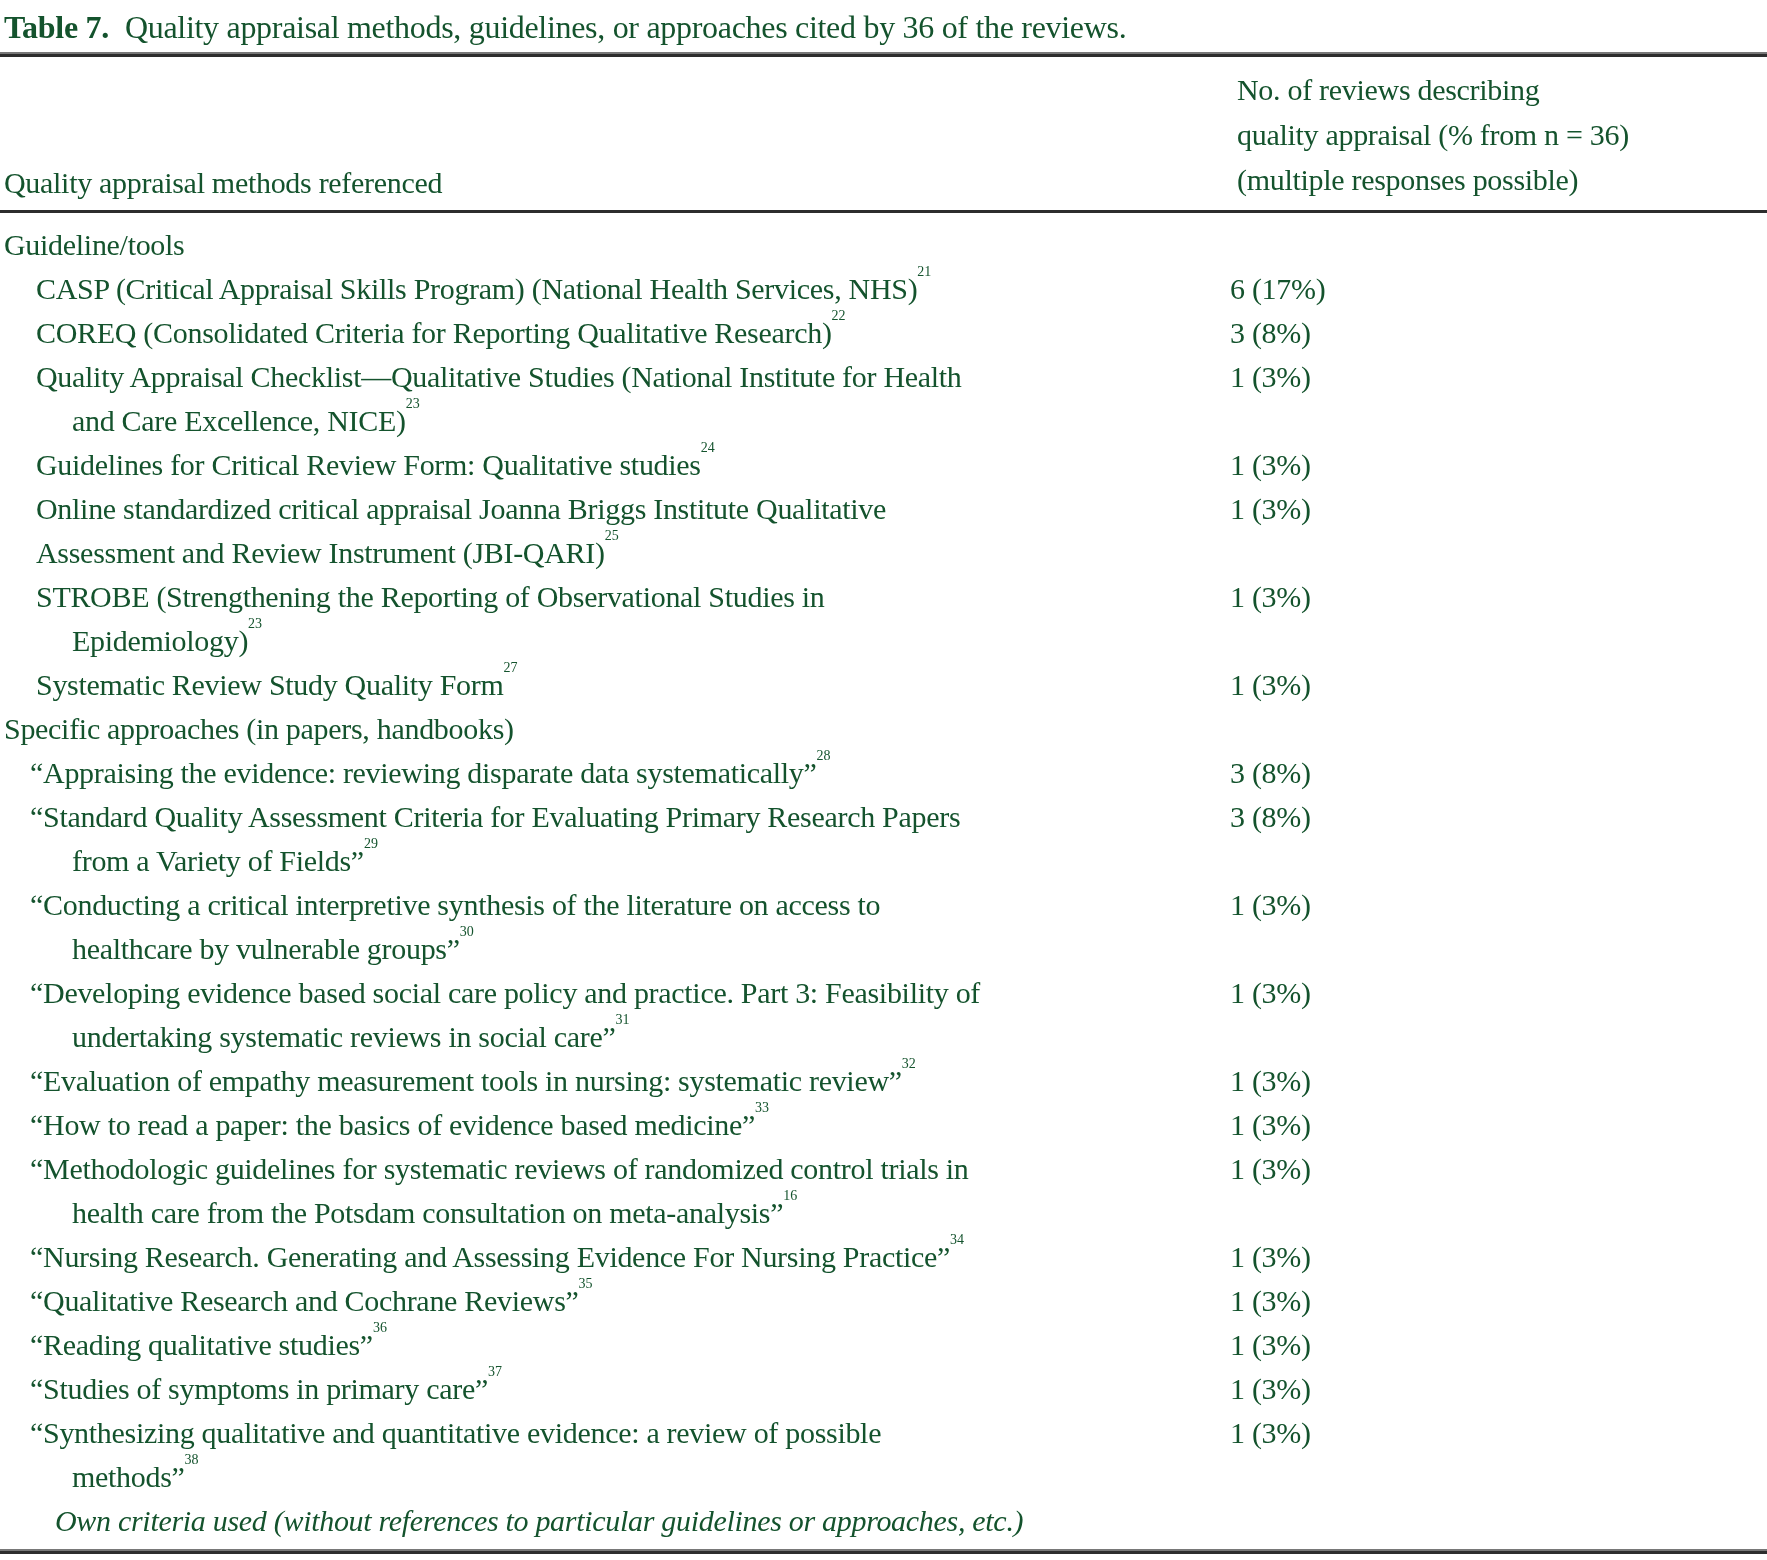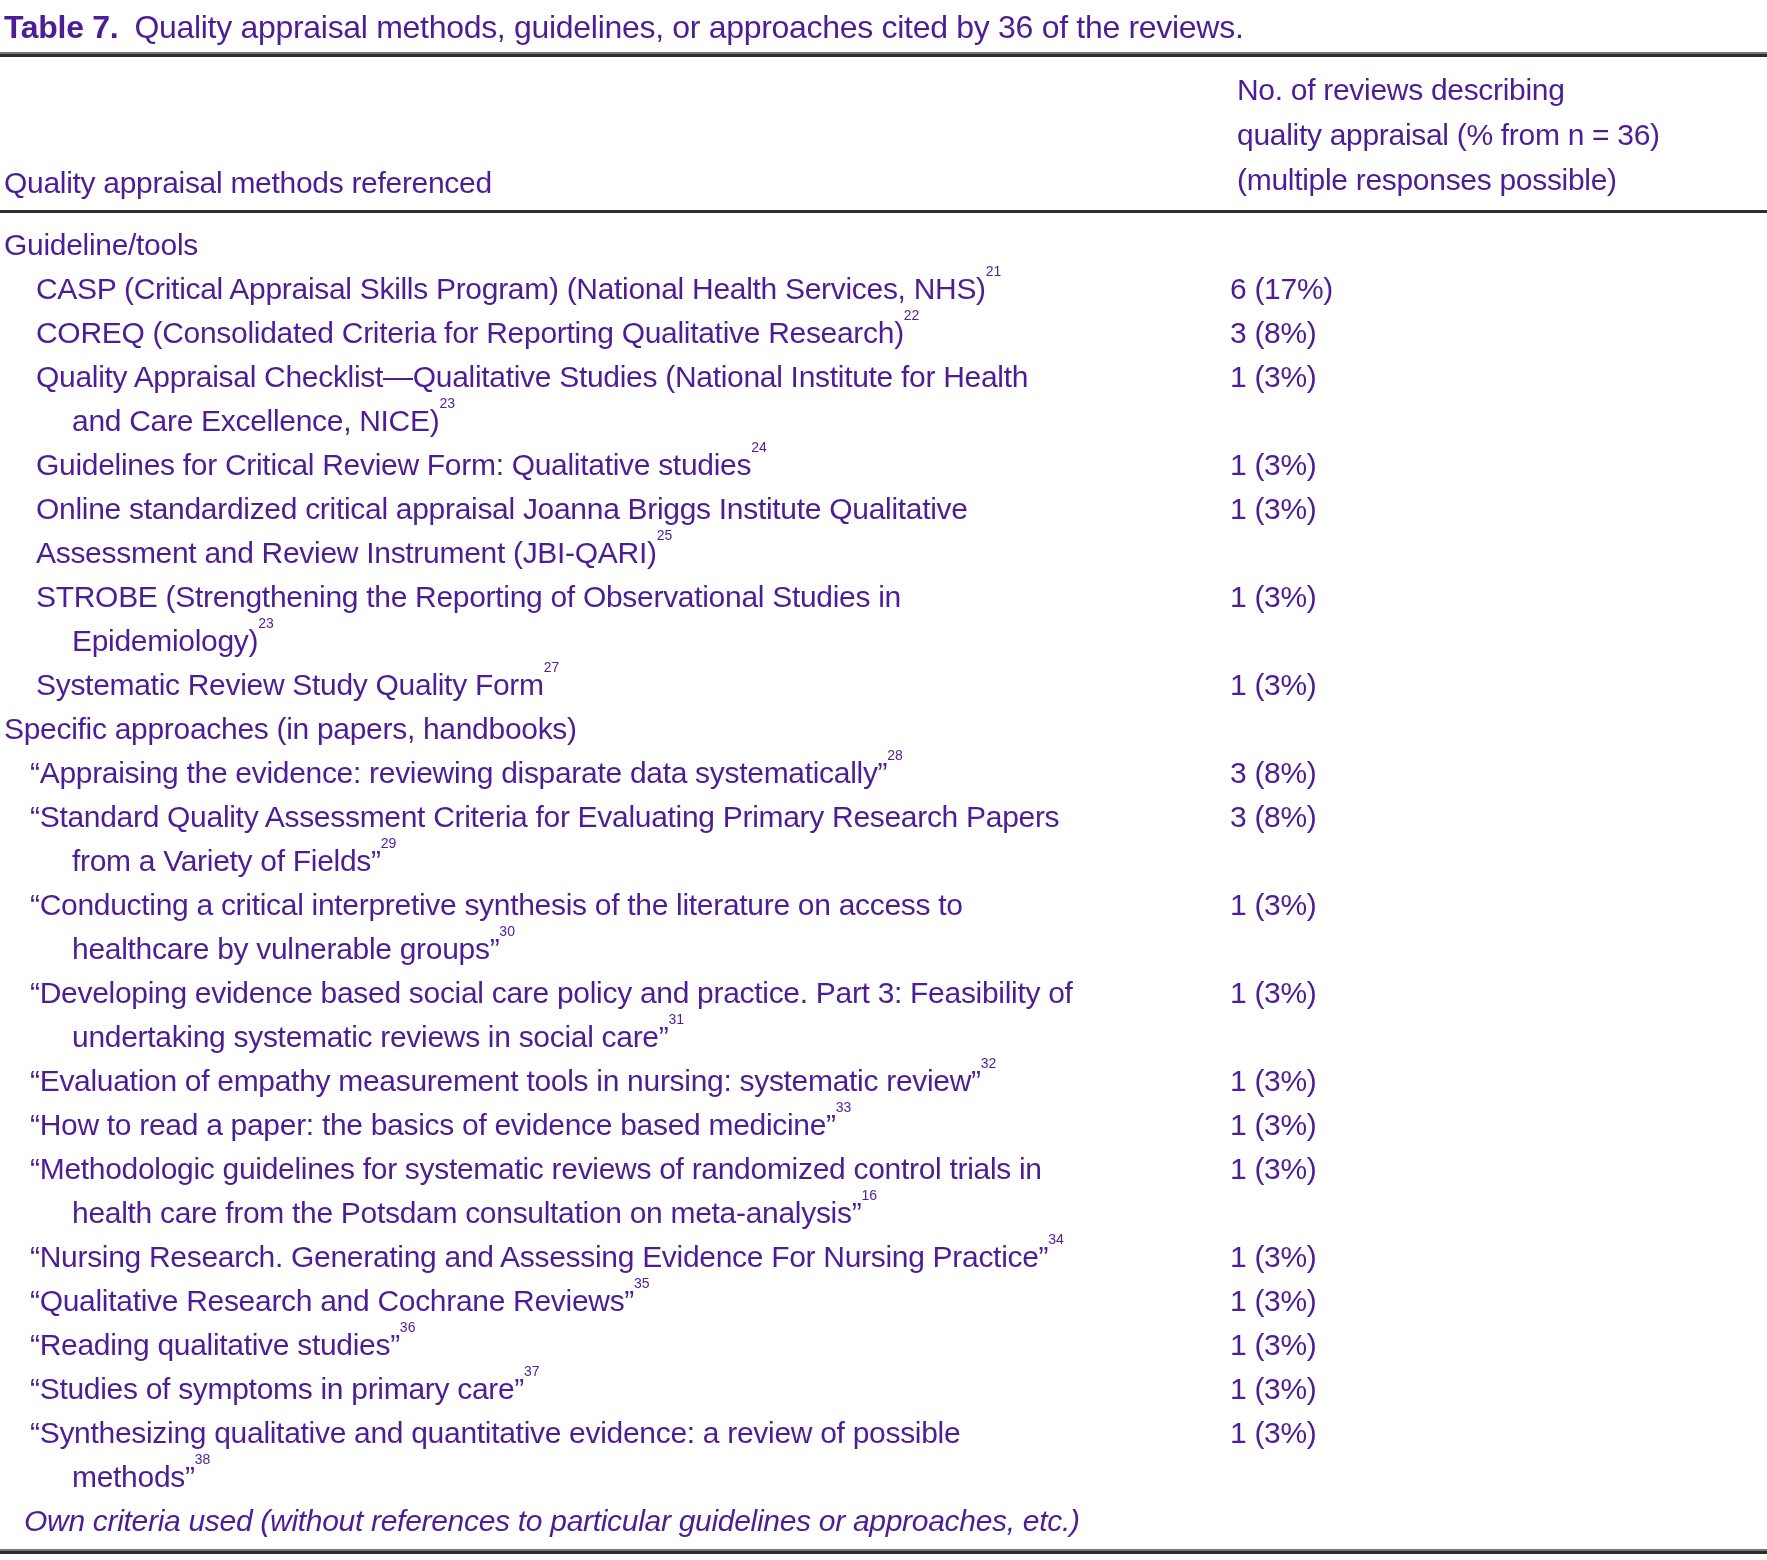--- a/index.html
+++ b/index.html
@@ -2,22 +2,22 @@
 <html><head>
 <meta charset="utf-8">
 <style>
   html,body{margin:0;padding:0;background:#ffffff;}
   .page{
     position:relative;
     width:1767px;height:1560px;
     overflow:hidden;
     box-sizing:border-box;
     background:#ffffff;
-    color:#4c1d95;
-    font-family:Liberation Sans, sans-serif;
+    color:#14532d;
+    font-family:Liberation Serif, serif;
     letter-spacing:-0.3px;
   }
   .title{
     padding:8px 0 0 4px;
     font-size:32px;
     line-height:38px;
     white-space:nowrap;
   }
   .title .tlabel{font-weight:bold;margin-right:16px;}
   .rule-double{
@@ -50,21 +50,21 @@
   }
   .row{position:relative;}
   .line{white-space:nowrap;}
   .row .val{
     position:absolute;left:1230px;top:0;width:530px;
     text-align:left;white-space:nowrap;
   }
   
   .section  .line.first{padding-left:4px;}
   .item     .line.first{padding-left:36px;}
-  .item-italic .line.first{padding-left:24px;}
+  .item-italic .line.first{padding-left:24px;margin-left:31px;}
   .item-quoted .line.first{padding-left:30px;}
   .line.cont-hang{padding-left:72px;}
   .line.cont-flush{padding-left:36px;}
   .item-italic .line span{font-style:italic;}
   sup{
     font-size:14px;
     line-height:0;
     position:relative;
     top:-12px;
     letter-spacing:0;

